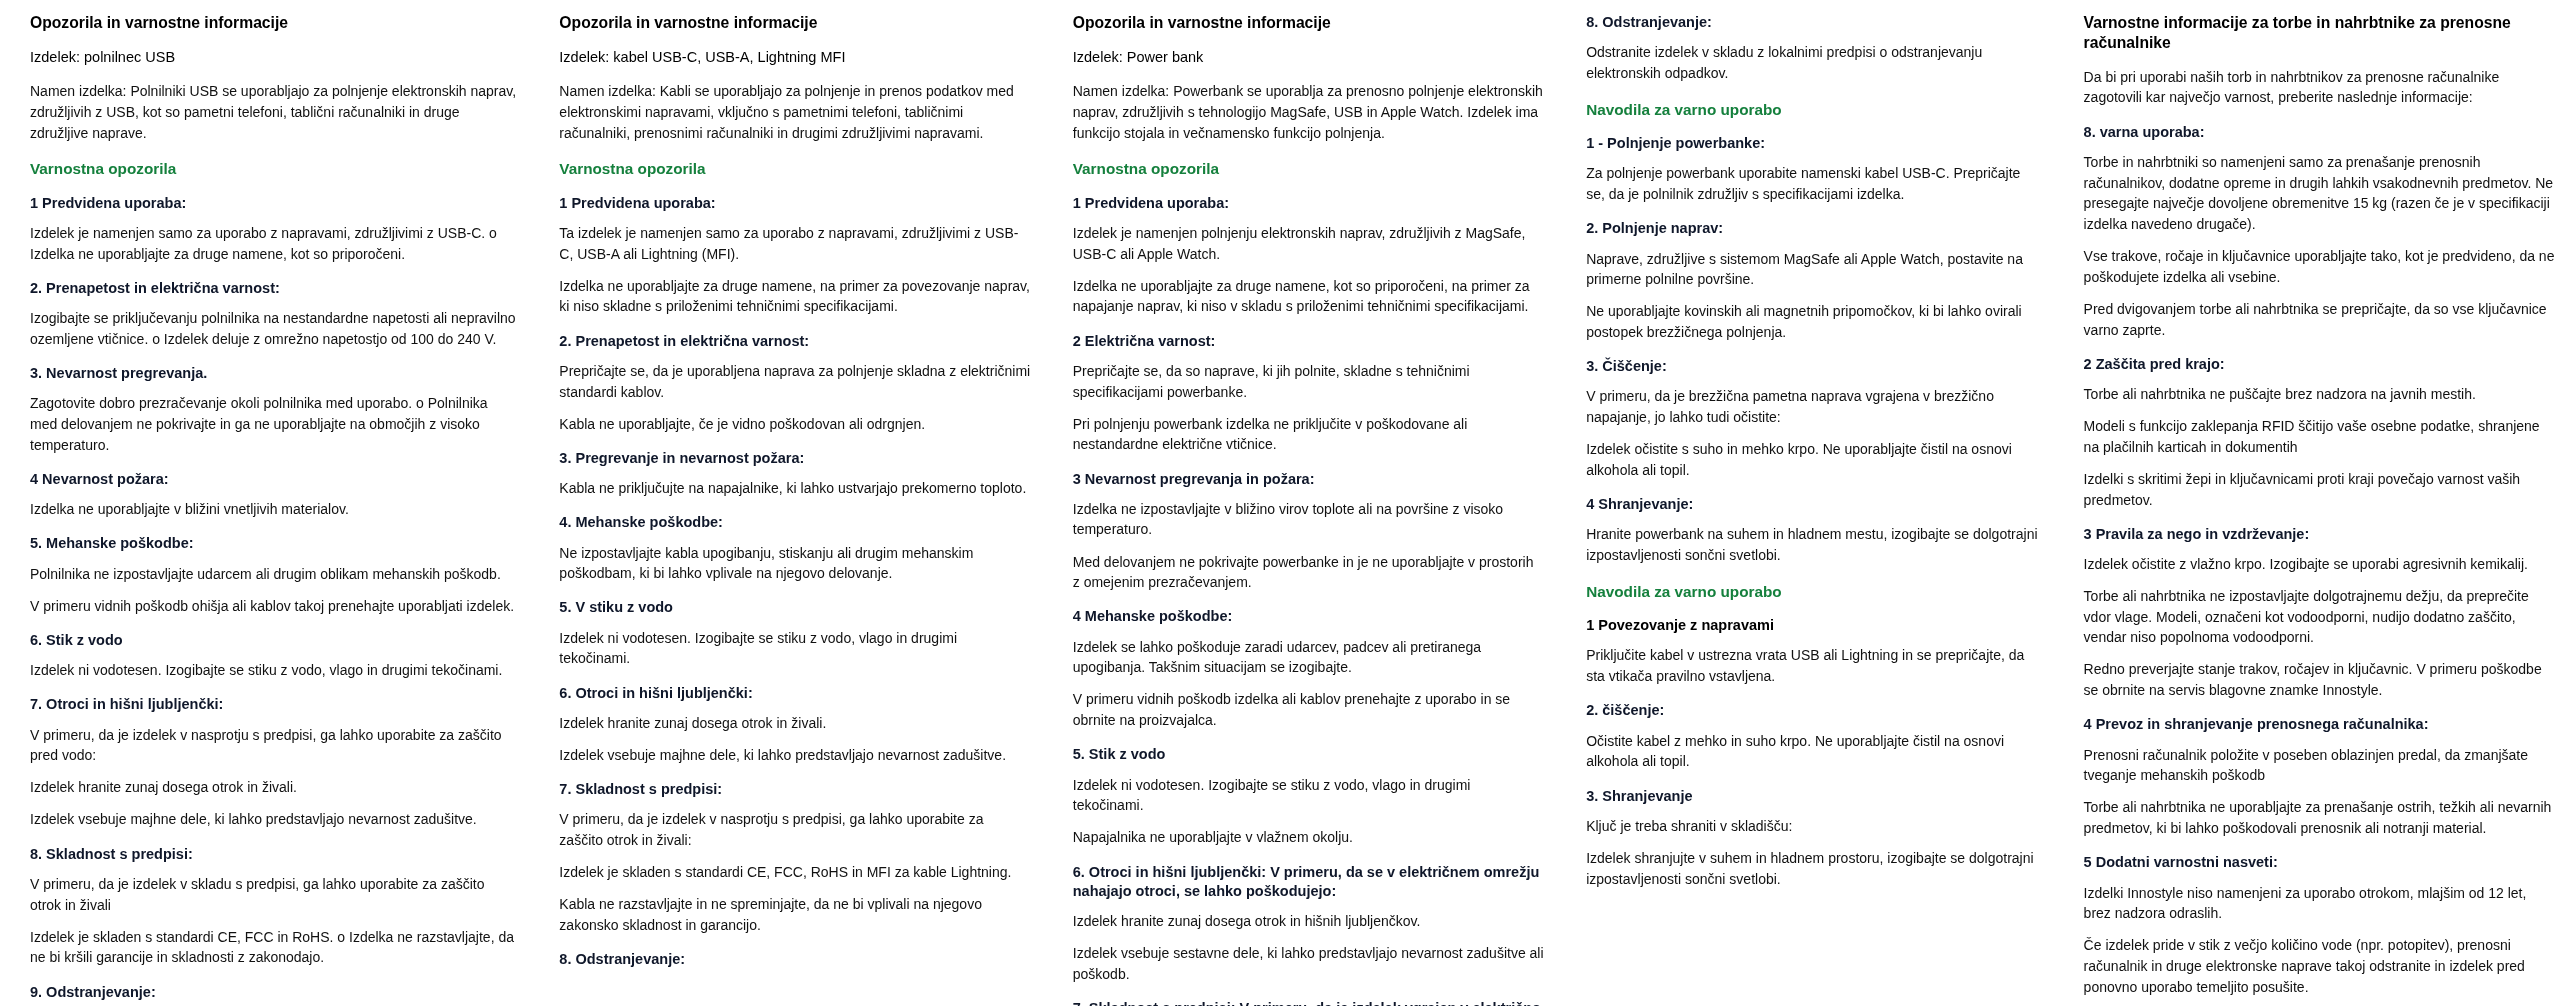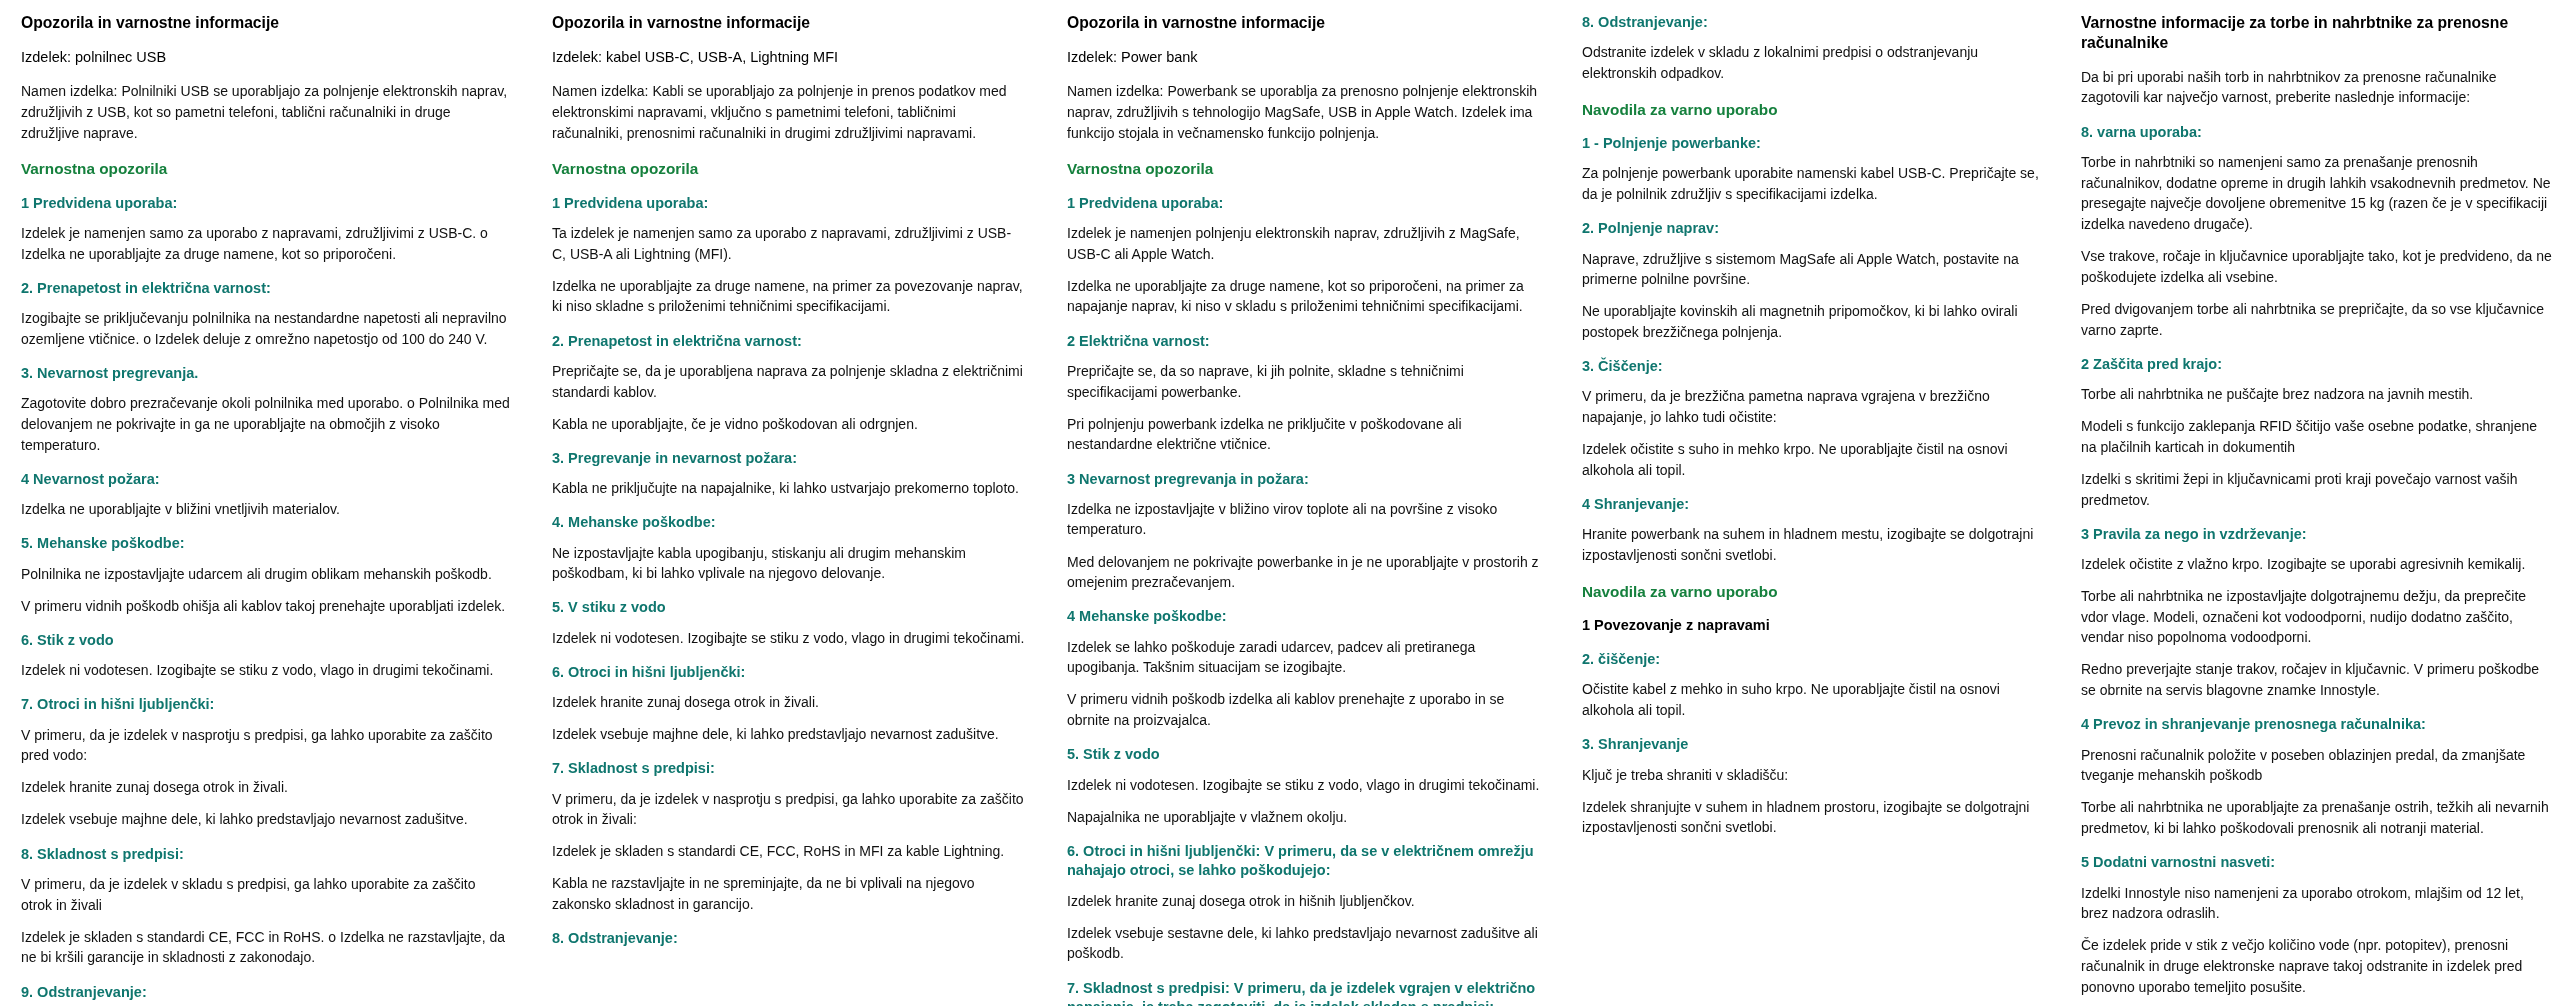--- a/index.html
+++ b/index.html
@@ -16,20 +16,21 @@
     overflow: hidden;
     background: #ffffff;
     padding: 13px 0 0 0;
   }
   .columns {
     display: flex;
     flex-direction: row;
     align-items: flex-end;
     width: 2576px;
     height: 993px;
+    padding-left: 9px;
   }
   .col {
     padding: 0 21px 0 21px;
     height: 100%;
   }
   .col-1 { width: 531px; }
   .col-2 { width: 515px; }
   .col-3 { width: 515px; }
   .col-4 { width: 499px; }
   .col-5 { width: 515px; }
@@ -52,21 +53,21 @@
     font-weight: bold;
     margin: 16px 0 11.3px 0;
     line-height: 1.3;
     color: #15803d;
   }
   .sub-head {
     font-size: 14.5px;
     font-weight: bold;
     margin: 14.5px 0 9.7px 0;
     line-height: 1.35;
-    color: #0f766e;
+    color: #0f172a;
   }
   p.body {
     font-size: 14px;
     line-height: 1.48;
     margin: 0 0 11.3px 0;
     color: #111;
   }
 
   
   .faint { color: #000000; }
@@ -205,20 +206,21 @@
       <div class="sub-head">3. Čiščenje:</div>
       <p class="body">V primeru, da je brezžična pametna naprava vgrajena v brezžično napajanje, jo lahko tudi očistite:</p>
       <p class="body">Izdelek očistite s suho in mehko krpo. Ne uporabljajte čistil na osnovi alkohola ali topil.</p>
 
       <div class="sub-head">4 Shranjevanje:</div>
       <p class="body">Hranite powerbank na suhem in hladnem mestu, izogibajte se dolgotrajni izpostavljenosti sončni svetlobi.</p>
 
       <div class="sec-head">Navodila za varno uporabo</div>
 
       <div class="sub-head faint">1 Povezovanje z napravami</div>
+      <p class="body">Priključite kabel v ustrezna vrata USB ali Lightning in se prepričajte, da sta vtikača pravilno vstavljena.</p>
 
       <div class="sub-head">2. čiščenje:</div>
       <p class="body">Očistite kabel z mehko in suho krpo. Ne uporabljajte čistil na osnovi alkohola ali topil.</p>
 
       <div class="sub-head">3. Shranjevanje</div>
       <p class="body">Ključ je treba shraniti v skladišču:</p>
       <p class="body">Izdelek shranjujte v suhem in hladnem prostoru, izogibajte se dolgotrajni izpostavljenosti sončni svetlobi.</p>
     </div>
 
     <div class="col col-5">

